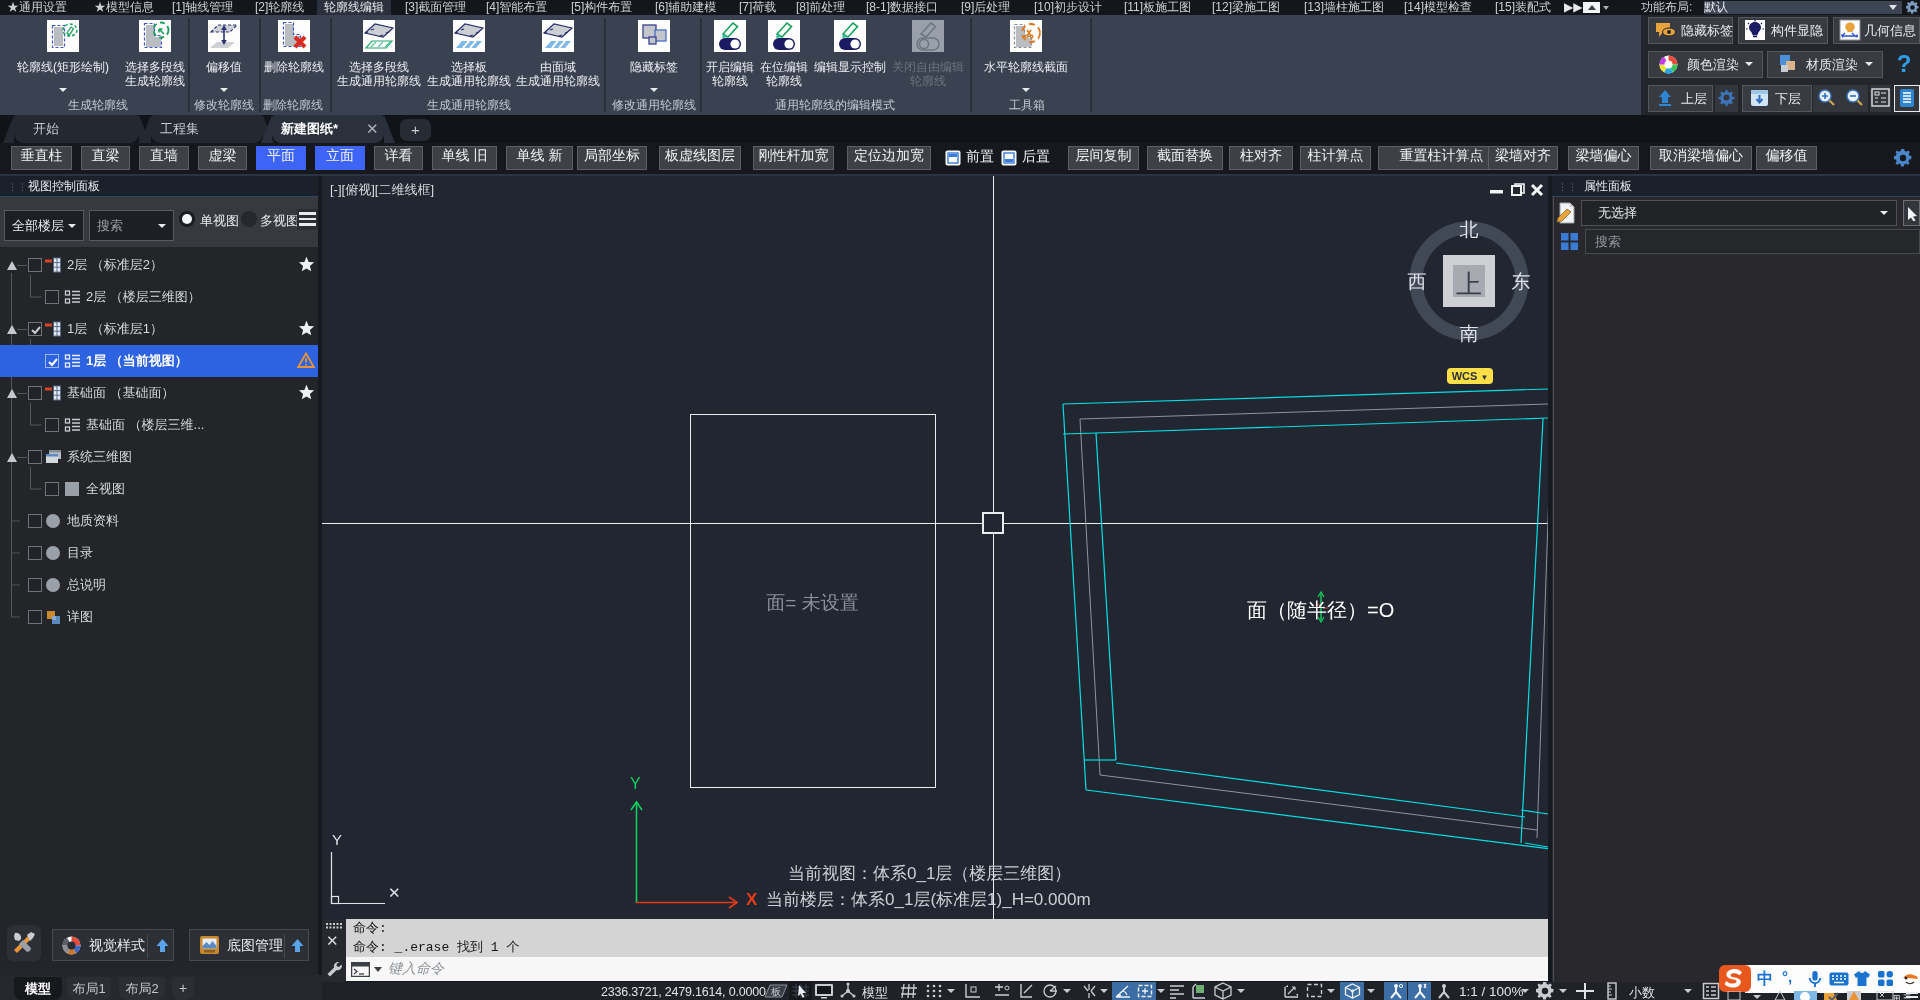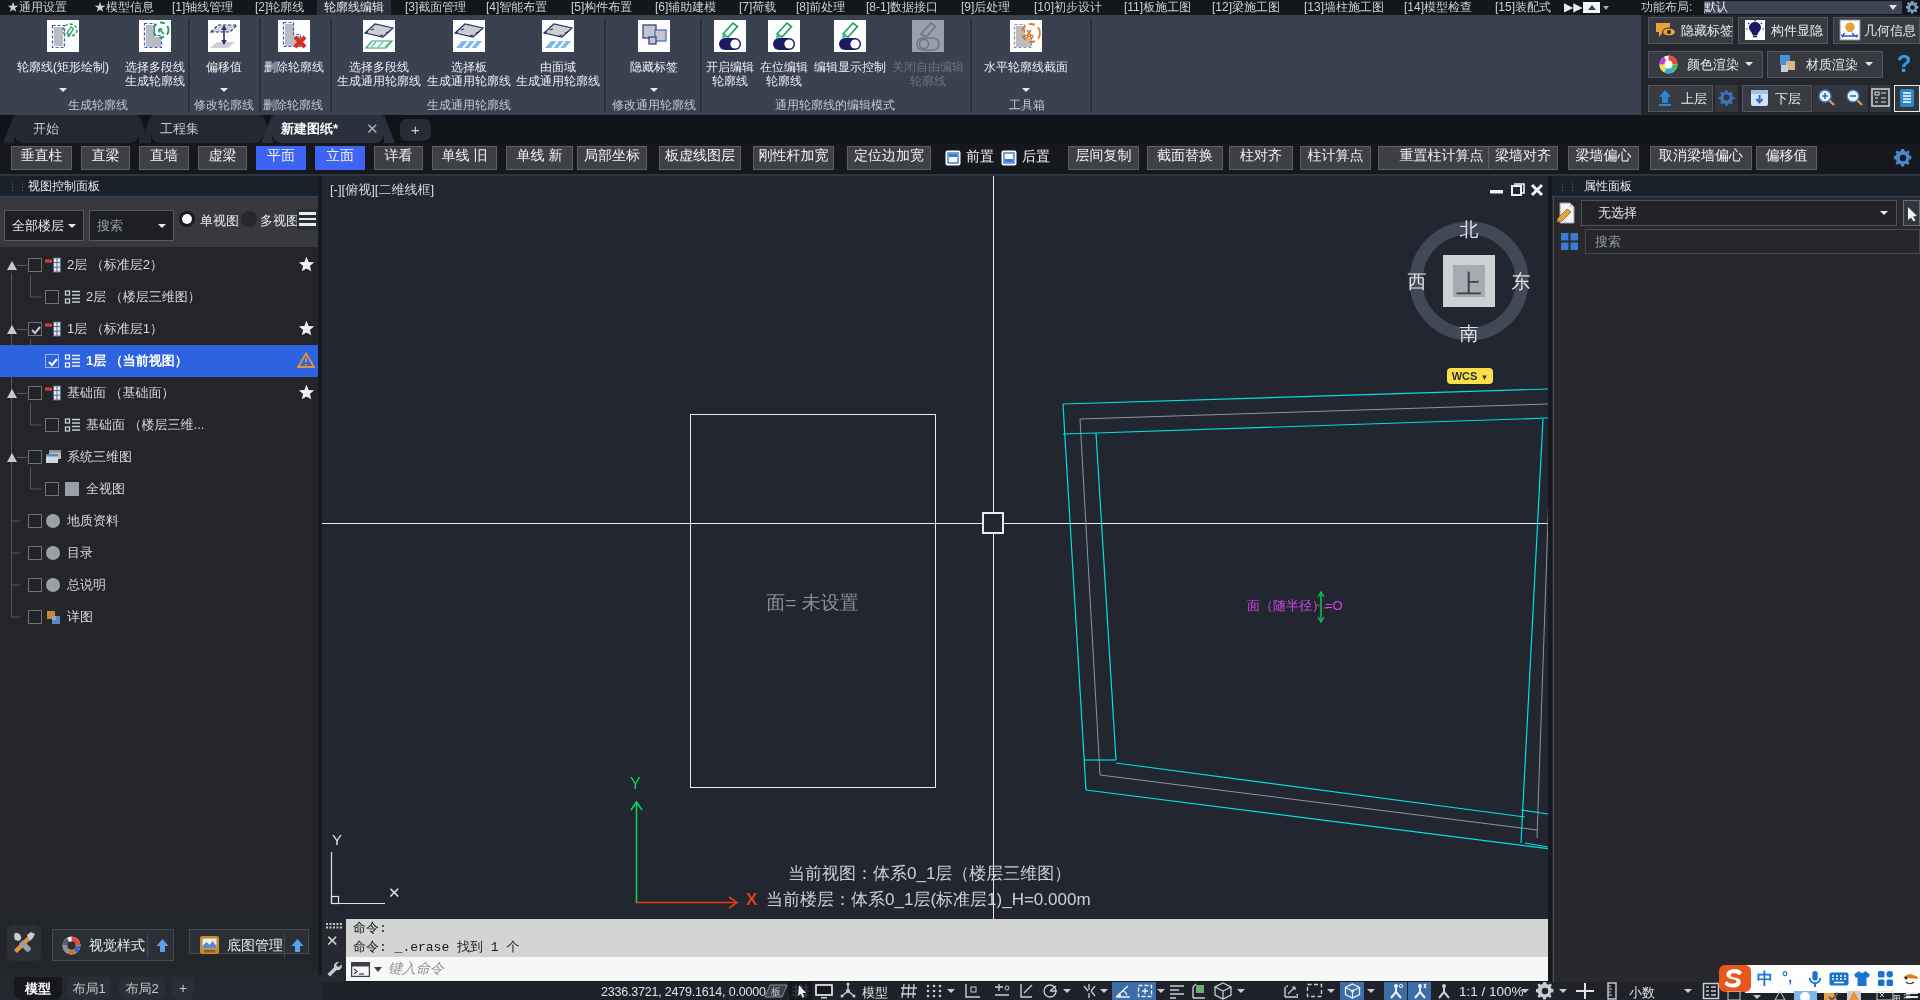--- a/index.html
+++ b/index.html
@@ -594,21 +594,21 @@
       <rect x="46" y="46" width="32" height="32" fill="#a7abb1"></rect>
       <text x="62" y="74" font-size="26" fill="#3a3f48" text-anchor="middle" font-family="Liberation Sans">上</text>
       <text x="62" y="17" font-size="19" fill="#dfe3e8" text-anchor="middle" font-family="Liberation Sans">北</text>
       <text x="62" y="121" font-size="19" fill="#dfe3e8" text-anchor="middle" font-family="Liberation Sans">南</text>
       <text x="10" y="69" font-size="19" fill="#dfe3e8" text-anchor="middle" font-family="Liberation Sans">西</text>
       <text x="114" y="69" font-size="19" fill="#dfe3e8" text-anchor="middle" font-family="Liberation Sans">东</text>
     </svg>
     <div class="abs" style="left:1125px;top:192px;width:46px;height:16px;background:#fde047;border-radius:4px;color:#2e333b;font-size:11px;font-weight:bold;text-align:center;line-height:16px">WCS <span style="font-size:8px">▼</span></div>
 
     <div class="abs" style="left:368px;top:414px;width:245px;text-align:center;color:#8b919b;font-size:19px">面= 未设置</div>
-    <div class="abs" style="left:925px;top:421px;color:#d946ef;font-size:13px">面（随半径）=O</div>
+    <div class="abs" style="left:925px;top:421px;color:#ffffff;font-size:20px">面（随半径）=O</div>
     <div class="abs" style="left:466px;top:686px;color:#ccd1d7;font-size:17px">当前视图：体系0_1层（楼层三维图）</div>
     <div class="abs" style="left:424px;top:712px;color:#e83c16;font-size:17px;font-weight:bold">X <span style="color:#ccd1d7;margin-left:4px;font-weight:normal">当前楼层：体系0_1层(标准层1)_H=0.000m</span></div>
     <div class="abs" style="left:10px;top:655px;color:#dfe3e8;font-size:15px">Y</div>
     <div class="abs" style="left:66px;top:708px;color:#dfe3e8;font-size:15px">✕</div>
     <div class="abs" style="left:308px;top:599px;color:#0fd060;font-size:16px">Y</div>
   </div>
   <div id="cmdstrip">
     <svg class="abs" style="left:4px;top:3px" width="16" height="8" viewBox="0 0 16 8">
         <g fill="#c9cdd3">
           <rect x="0" y="0" width="2" height="2"></rect>
@@ -683,21 +683,21 @@
           <path d="M6 18.3a9 9 0 01-4.5-7.8l9 0z" fill="#8a8f96"></path>
           <path d="M1.5 10.5a9 9 0 014.5-7.8l4.5 7.8z" fill="#5a5e66"></path>
           <circle cx="10.5" cy="10.5" r="4" fill="#2a2d33"></circle>
         </svg>
       <span style="position:absolute;left:36px;top:7px;color:#e9ebee;font-size:14px">视觉样式</span>
       <span style="position:absolute;left:94px;top:4px;width:1px;height:24px;background:#46494f"></span>
       <svg style="position:absolute;left:102px;top:8px" width="15" height="15" viewBox="0 0 15 15">
           <path d="M7.5 1L1.5 8h3.5v6h5V8h3.5z" fill="#5ba3e8"></path>
         </svg>
     </div>
-    <div class="abs" style="left:189px;top:9px;width:120px;height:25px;background:#2c2f35;border:1px solid #46494f">
+    <div class="abs" style="left:189px;top:9px;width:120px;height:32px;background:#2c2f35;border:1px solid #46494f">
       <svg style="position:absolute;left:9px;top:5px" width="21" height="20" viewBox="0 0 21 20">
           <rect x="1" y="1" width="19" height="18" rx="2" fill="#c8882e"></rect>
           <rect x="3.5" y="3.5" width="14" height="10" fill="#e8edf2"></rect>
           <path d="M3.5 11l4-4 3 3 3-4 4 5v2.5h-14z" fill="#5b8ac0"></path>
           <rect x="5" y="15" width="11" height="2.5" fill="#8a5f1e"></rect>
         </svg>
       <span style="position:absolute;left:37px;top:7px;color:#e9ebee;font-size:14px">底图管理</span>
       <span style="position:absolute;left:94px;top:4px;width:1px;height:24px;background:#46494f"></span>
       <svg style="position:absolute;left:100px;top:8px" width="15" height="15" viewBox="0 0 15 15">
           <path d="M7.5 1L1.5 8h3.5v6h5V8h3.5z" fill="#5ba3e8"></path>

